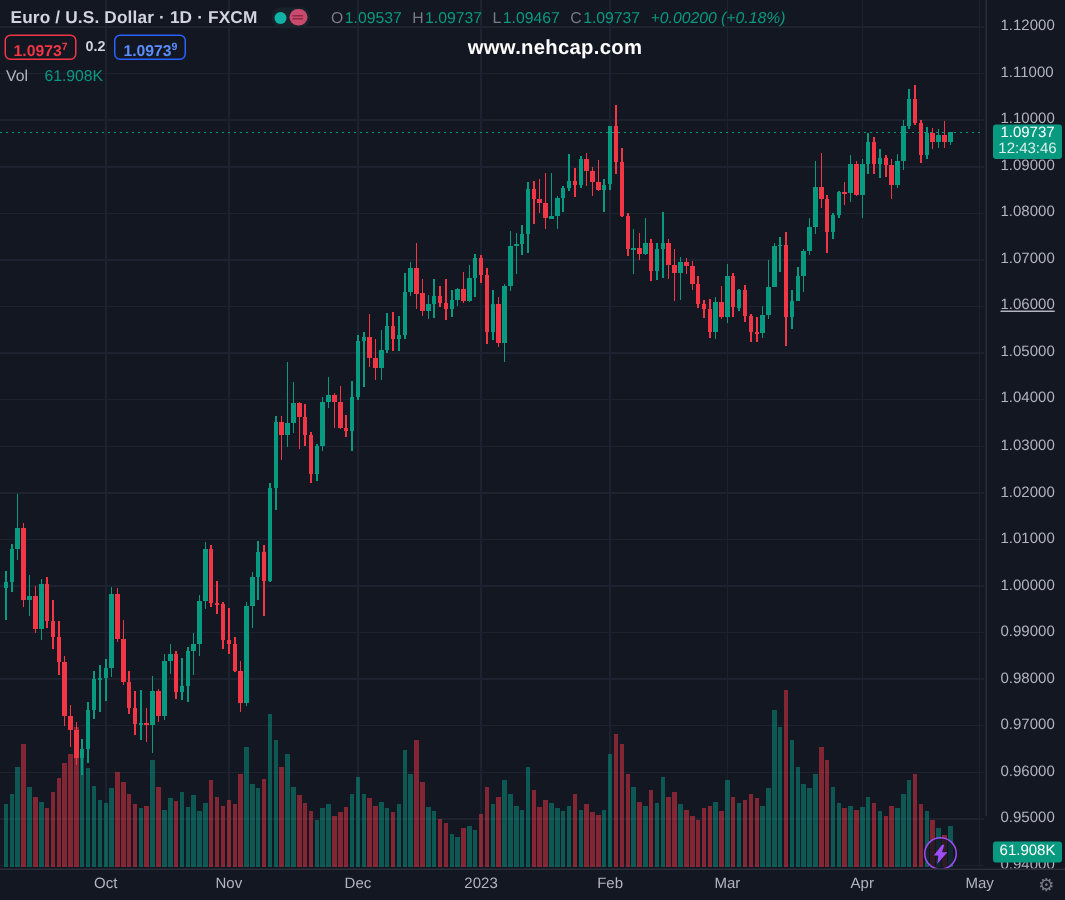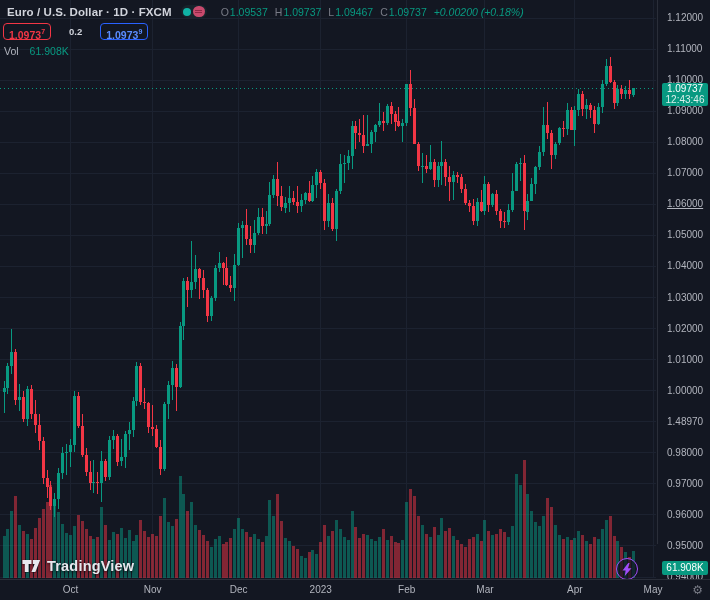--- a/index.html
+++ b/index.html
@@ -19,21 +19,21 @@
   .ohlc-k{color:#787b86;margin-left:7px;}
   .ohlc-v{color:#089981;margin-left:1px;}
   .ohlc-chg{color:#089981;margin-left:7px;font-style:italic;}
   
   #quote-row{position:absolute;left:3px;top:23px;z-index:10;display:flex;align-items:center;}
   .quote-box{height:15px;line-height:15px;padding:0 5px;border-radius:4px;border:1px solid;
       font-size:10.5px;font-weight:600;cursor:pointer;background:rgba(19,23,34,.55);}
   #bid-box{border-color:#f23645;color:#f23645;}
   #ask-box{border-color:#2962ff;color:#5b8dff;}
   .quote-box sup{font-size:7px;}
-  #spread{color:#d1d4dc;font-size:9.5px;margin:0 18px;font-weight:600;}
+  #spread{color:#d1d4dc;font-size:9.5px;margin:0 6px;font-weight:600;}
   
   #vol-row{position:absolute;left:4px;top:45px;z-index:10;font-size:10.5px;display:flex;}
   #vol-label{color:#b2b5be;}
   #vol-value{color:#089981;margin-left:11px;}
   
   #watermark{position:absolute;left:370px;top:24px;transform:translateX(-50%);z-index:3;
       color:#fdfdfd;font-size:13.5px;font-weight:600;letter-spacing:.2px;}
   
   #price-axis{position:absolute;left:657px;top:0;width:53px;height:544px;background:#131722;
       border-left:1px solid #2a2e39;z-index:4;cursor:ns-resize;}
@@ -573,20 +573,21 @@
       <rect x="620.3" y="88.5" width="3" height="5.9" fill="#f23645"></rect>
       <line x1="625.7" y1="85.7" x2="625.7" y2="98.7" stroke="#089981" stroke-width="1"></line>
       <rect x="624.2" y="89.7" width="3" height="4.7" fill="#089981"></rect>
       <line x1="629.6" y1="80.4" x2="629.6" y2="98.7" stroke="#f23645" stroke-width="1"></line>
       <rect x="628.1" y="89.7" width="3" height="4.7" fill="#f23645"></rect>
       <line x1="633.5" y1="88.3" x2="633.5" y2="96.7" stroke="#089981" stroke-width="1"></line>
       <rect x="632.0" y="88.3" width="3" height="6.2" fill="#089981"></rect>
       <line x1="0" y1="88.3" x2="656" y2="88.3" stroke="#089981" stroke-width="1" stroke-dasharray="1 3"></line>
     </svg>
 
+  <div id="watermark">www.nehcap.com</div>
 
   <div id="legend">
     <span class="sym-title">Euro / U.S. Dollar · 1D · FXCM</span>
     <span id="status-pill">
       <span id="status-dot"></span>
       <span id="pill-menu">
           <i></i>
           <i></i>
         </span>
     </span>
@@ -621,21 +622,21 @@
       <div class="p-tick" style="top: 105.167px;">1.09000</div>
       <div class="p-tick" style="top: 136.222px;">1.08000</div>
       <div class="p-tick" style="top: 167.278px;">1.07000</div>
       <div class="p-tick" style="top: 198.333px; text-decoration: underline;">1.06000</div>
       <div class="p-tick" style="top: 229.389px;">1.05000</div>
       <div class="p-tick" style="top: 260.444px;">1.04000</div>
       <div class="p-tick" style="top: 291.5px;">1.03000</div>
       <div class="p-tick" style="top: 322.556px;">1.02000</div>
       <div class="p-tick" style="top: 353.611px;">1.01000</div>
       <div class="p-tick" style="top: 384.667px;">1.00000</div>
-      <div class="p-tick" style="top: 415.722px;">1.48970</div>
+      <div class="p-tick" style="top: 415.722px;">0.99000</div>
       <div class="p-tick" style="top: 446.778px;">0.98000</div>
       <div class="p-tick" style="top: 477.833px;">0.97000</div>
       <div class="p-tick" style="top: 508.889px;">0.96000</div>
       <div class="p-tick" style="top: 539.944px;">0.95000</div>
       <div class="p-tick" style="top: 571px;">0.94000</div>
     </div>
 
   <div id="price-flag" style="top: 83px;">
     <div>1.09737</div>
     <div class="cd">12:43:46</div>
@@ -647,29 +648,20 @@
   <div class="t-tick" style="left: 70.47px;">Oct</div>
       <div class="t-tick" style="left: 152.58px;">Nov</div>
       <div class="t-tick" style="left: 238.6px;">Dec</div>
       <div class="t-tick" style="left: 320.71px;">2023</div>
       <div class="t-tick" style="left: 406.73px;">Feb</div>
       <div class="t-tick" style="left: 484.93px;">Mar</div>
       <div class="t-tick" style="left: 574.86px;">Apr</div>
       <div class="t-tick" style="left: 653.06px;">May</div>
     </div>
 
-  <div id="tv-logo">
-    <svg width="19" height="14" viewBox="0 0 21 14">
-      <g fill="#e6e8ee" style="filter:drop-shadow(0 1px 1px rgba(0,0,0,.6))">
-        <path d="M0.5,0.5 h10 v4.2 h-3.2 v8.8 h-4.2 v-8.8 h-2.6 z"></path>
-        <path d="M12,0.5 h8 l-5.2,13 h-4.4 l3.6,-8.8 h-2 z"></path>
-      </g>
-    </svg>
-    <span id="tv-logo-text">TradingView</span>
-  </div>
 
   <div id="boost-btn">
     <svg width="10" height="13" viewBox="0 0 10 13">
       <path d="M6.2,0 L0.5,7.4 h3.1 L2.8,13 L9.5,5.2 H6 L7.6,0 Z" fill="#a04df9"></path>
     </svg>
   </div>
 
 </div>
 
 </body></html>

